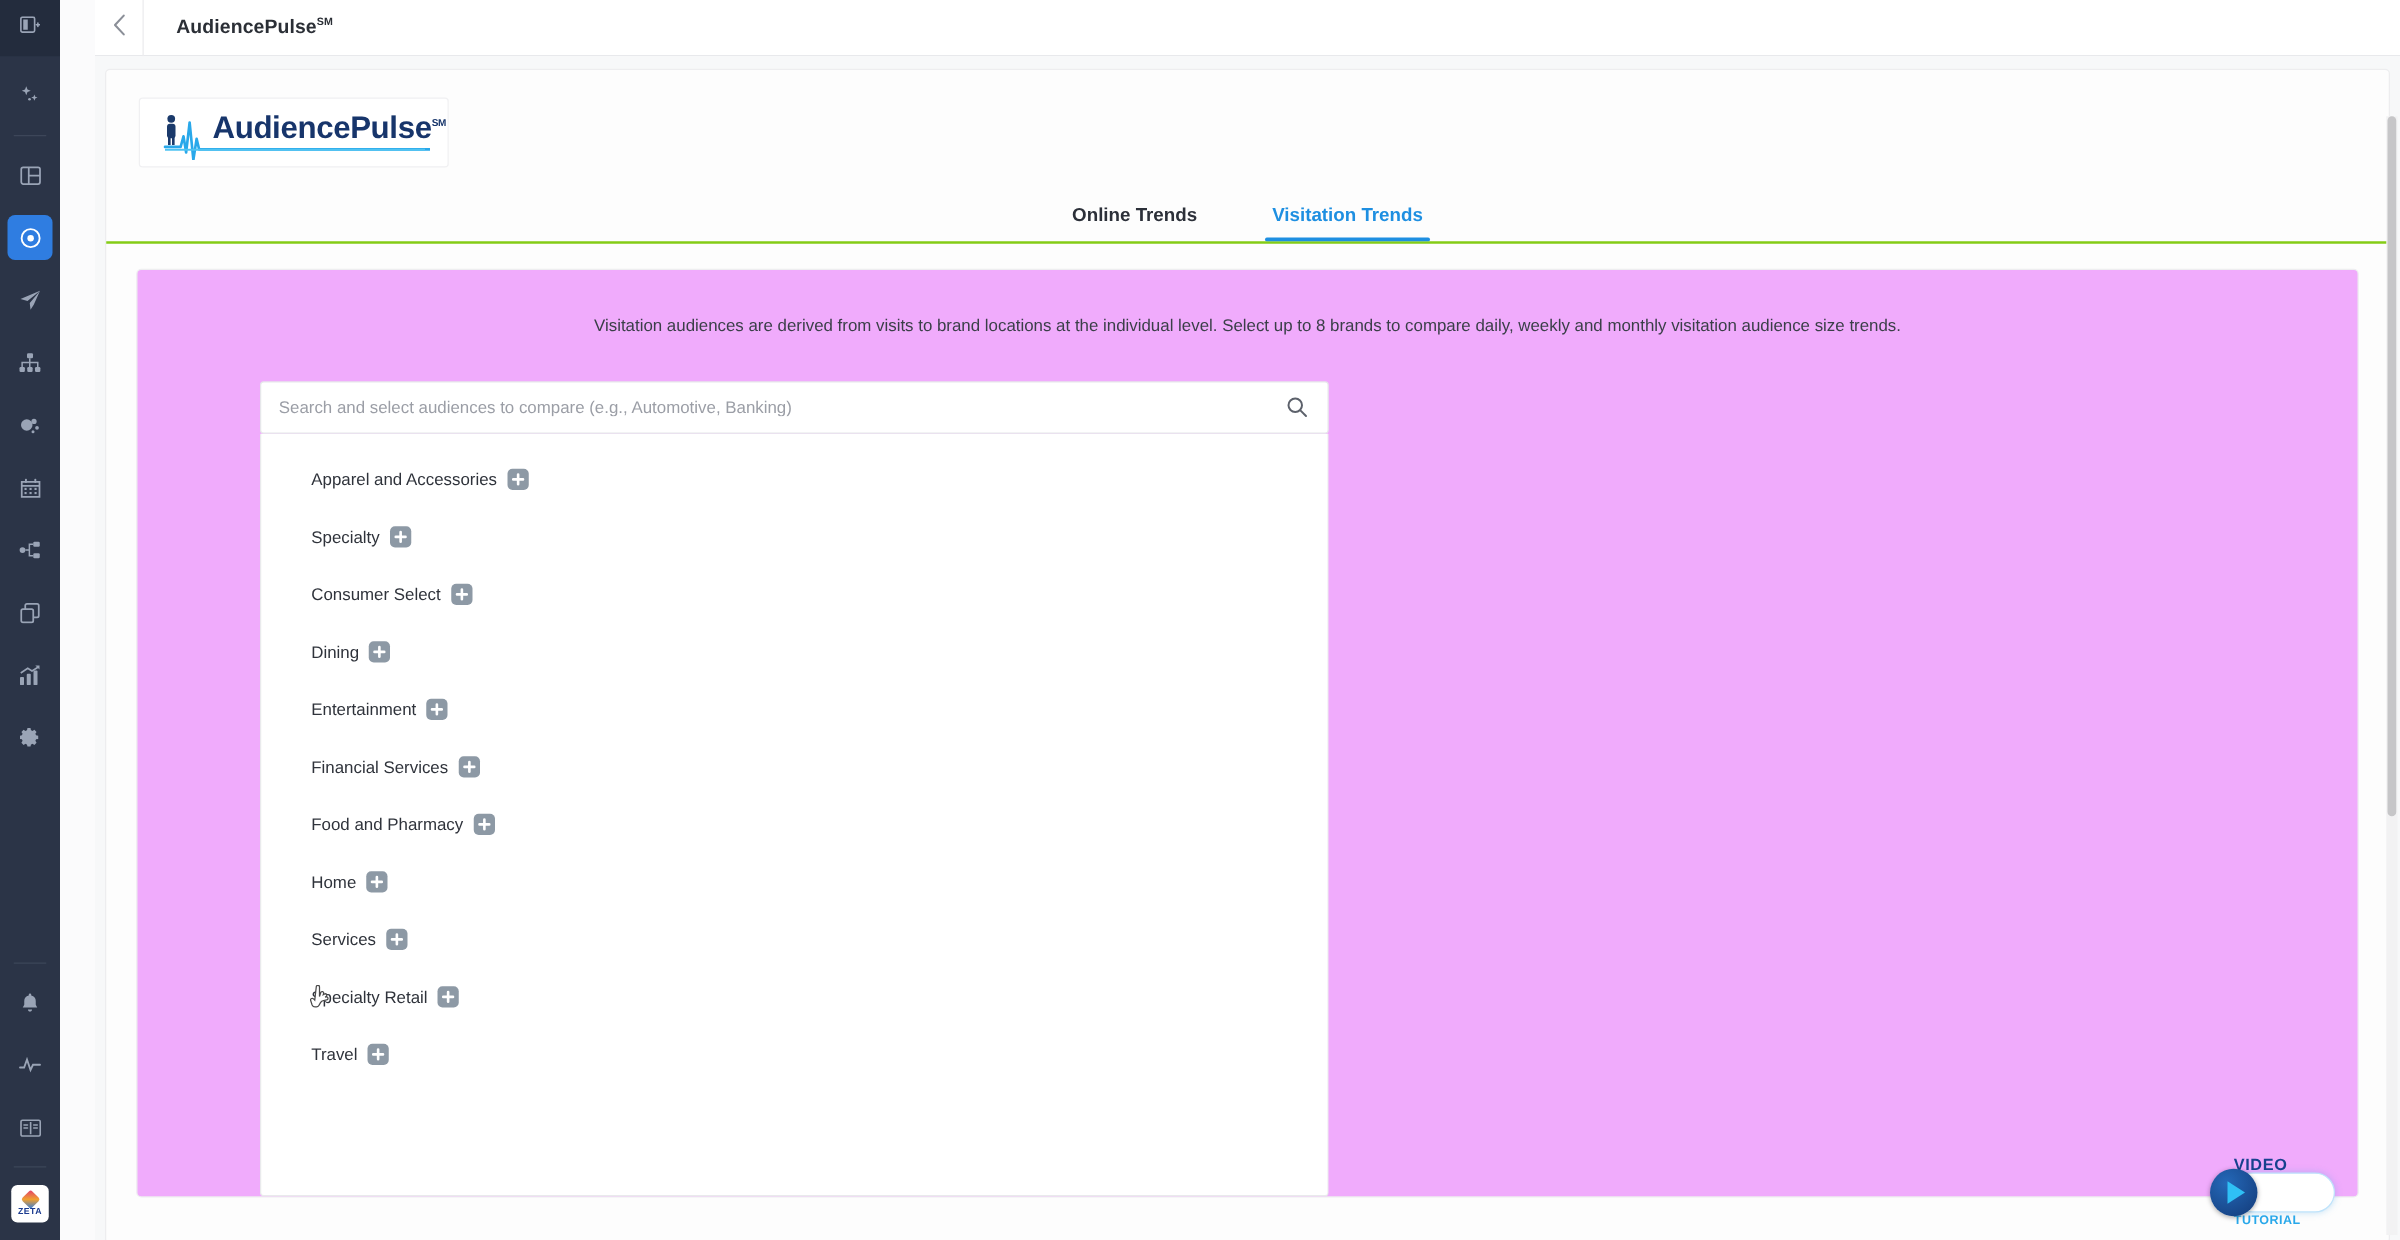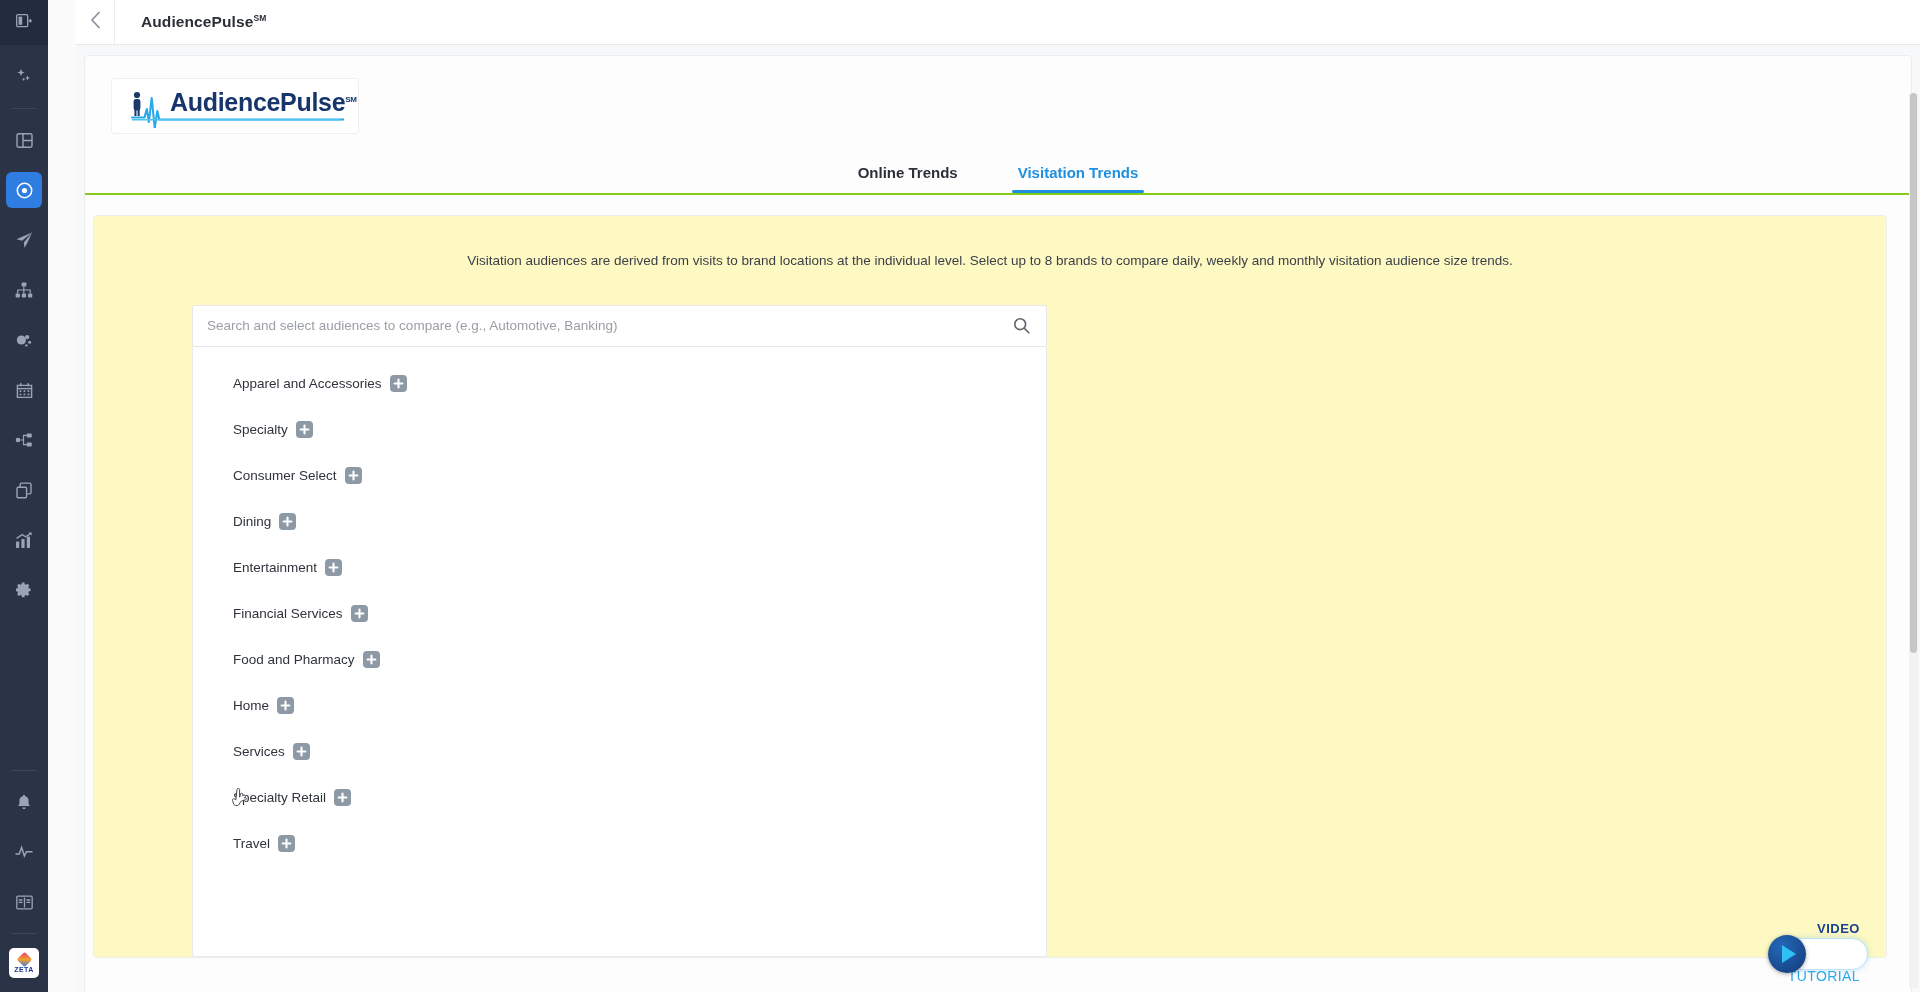--- a/index.html
+++ b/index.html
@@ -121,24 +121,24 @@
     cursor: pointer; position: relative;
   }
   .tab.active { color: #1e8fe1; }
   .tab.active::after {
     content:""; position:absolute; left:0; right:0; bottom:0;
     height: 3px; background:#1e8fe1; border-radius:2px;
   }
 
   
   .panel {
-    margin: 20px 24px 0 8px;
+    margin: 20px 24px 0 24px;
     border: 1px solid #eeeef0;
     border-radius: 4px;
-    background: #fef9c3;
+    background: #f0abfc;
     min-height: 740px;
     position: relative;
   }
   .panel-desc {
     text-align: center; font-size: 13.5px; color: #3a3f48;
     padding: 36px 20px 0 20px;
     line-height: 1.4;
   }
 
   
@@ -206,26 +206,26 @@
     display:flex; align-items:center;
     cursor: pointer;
     z-index: 50;
   }
   .video-pill {
     position:absolute; left: 18px; top: 4px;
     width: 82px; height: 32px;
     background:#ffffff;
     border: 1px solid #bfe3fb;
     border-radius: 16px;
-    display:flex; flex-direction:column; align-items:flex-end; justify-content:center;
+    display:flex; flex-direction:column; justify-content:center;
     padding-right: 7px;
     box-shadow: 0 0 6px rgba(80,170,230,.35);
   }
   .video-word1 { font-size: 13px; font-weight: 800; color:#17418e; letter-spacing:.5px; line-height:1; }
-  .video-word2 { font-size: 14px; font-weight: 400; color:#29a8ea; letter-spacing:.4px; line-height:1.3;margin-top:32px; }
+  .video-word2 { font-size: 10px; font-weight: 700; color:#29a8ea; letter-spacing:.4px; line-height:1.3;margin-top:32px; }
   .video-circle {
     position:absolute; left:0; top:1px;
     width: 38px; height: 38px; border-radius:50%;
     background: radial-gradient(circle at 35% 30%, #2468b8, #133a78);
     display:flex; align-items:center; justify-content:center;
     box-shadow: 0 1px 4px rgba(0,0,0,.35);
     z-index: 2;
   }
   .video-play {
     width:0; height:0;

